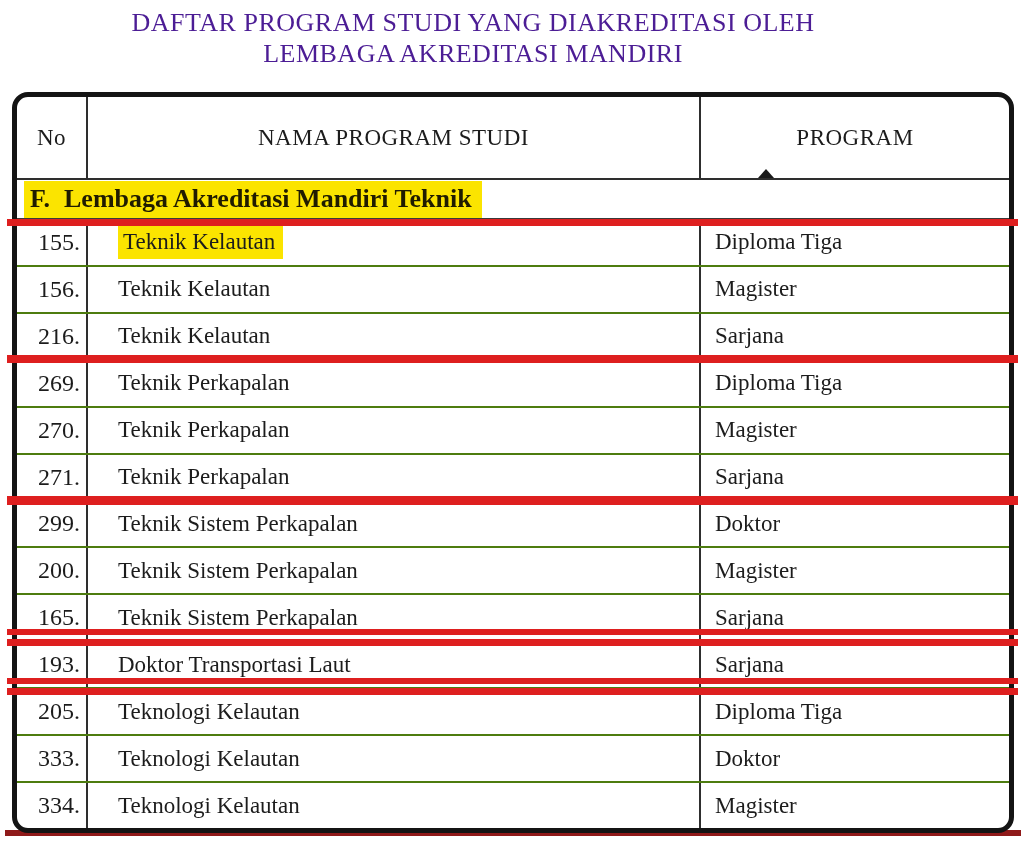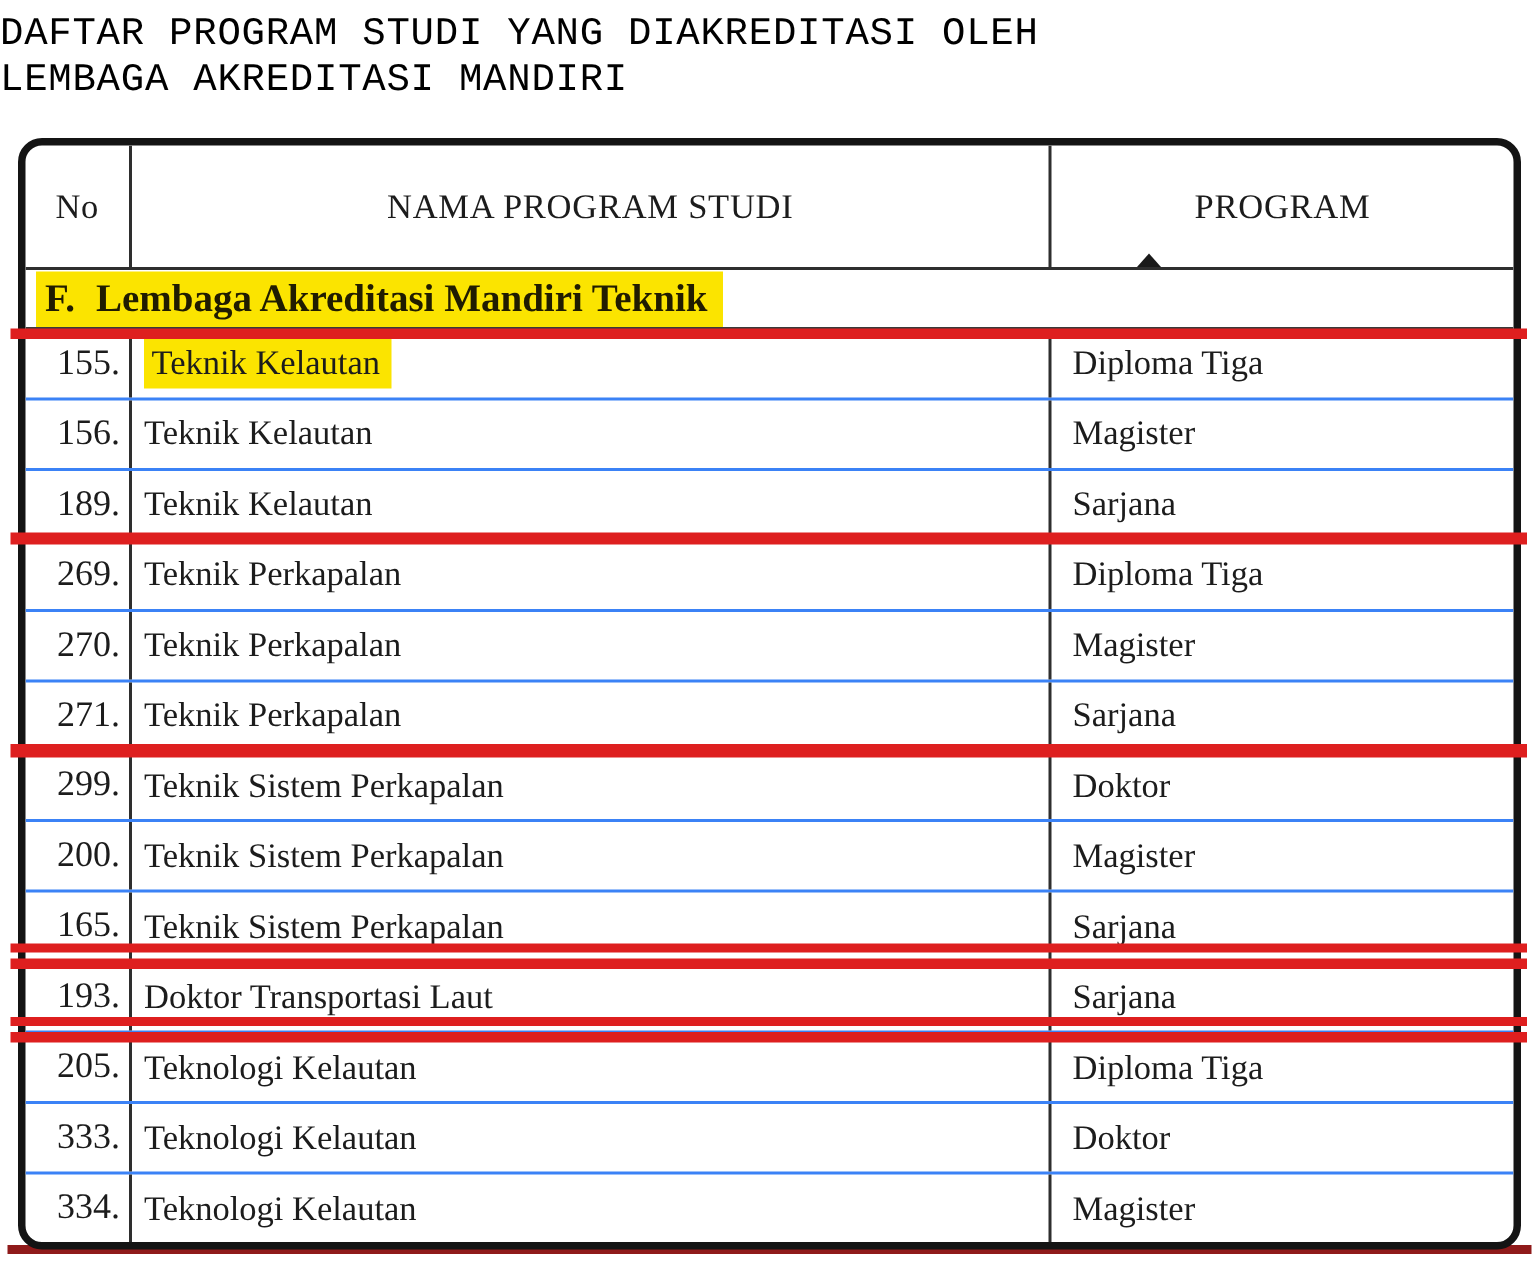--- a/index.html
+++ b/index.html
@@ -7,57 +7,57 @@
     position:relative;
     width:1024px;height:841px;
     background:#ffffff;
     font-family:"DejaVu Serif", serif;
     color:#1c1c1c;
     overflow:hidden;
   }
   
   .doc-title{
     position:absolute;top:7px;left:0;width:946px;
-    text-align:left;
-    font-family:Liberation Mono, monospace;
+    text-align:center;
+    font-family:Liberation Serif, serif;
     font-size:26px;line-height:31px;
     letter-spacing:0.5px;
-    color:#000000;
+    color:#4c1d95;
   }
   
   .acc-table{
     position:absolute;left:12px;top:92px;
     width:1002px;height:741px;
     box-sizing:border-box;
     border:5px solid #141414;
     border-radius:16px;
     background:#ffffff;
     z-index:1;
     display:flex;flex-direction:column;
     overflow:hidden;
   }
   .trow{display:flex;flex-direction:row;font-family:Liberation Serif, serif;}
   .c1{width:71px;box-sizing:border-box;border-right:2px solid #2e2e2e;
       display:flex;align-items:center;justify-content:flex-end;padding-right:6px;}
   .c2{flex:1;box-sizing:border-box;border-right:2px solid #2e2e2e;
-      display:flex;align-items:center;padding-left:8px;}
+      display:flex;align-items:center;padding-left:30px;}
   .c3{width:308px;box-sizing:border-box;display:flex;align-items:center;padding-left:14px;}
   .header-row{height:81px;flex:none;border-bottom:2px solid #2e2e2e;
       font-size:23px;letter-spacing:0.5px;}
   .header-row .c1,.header-row .c2,.header-row .c3{justify-content:center;padding:0;}
   .section-row{height:40px;flex:none;border-bottom:2px solid #3a3a3a;
       display:flex;align-items:center;padding-left:7px;box-sizing:border-box;}
   .section-row .hl-wrap{
       background:var(--hl,#fbe400);
       font-family:"Liberation Serif", serif;
       font-weight:bold;font-size:26px;line-height:34px;
       padding:1px 10px 2px 6px;color:#201c00;
       display:flex;gap:14px;}
   .rows{flex:1;display:flex;flex-direction:column;}
-  .data-row{flex:1;display:flex;border-bottom:2px solid #3b82f6;font-size:23px;}
+  .data-row{flex:1;display:flex;border-bottom:2px solid #4d7c0f;font-size:23px;}
   .data-row:last-child{border-bottom:none;}
   .data-row .c1{font-size:24px;}
   .name-hl{background:var(--hl,#fbe400);padding:3px 8px 4px 5px;}
   
   .rl{position:absolute;left:7px;width:1011px;background:var(--red,#de1f1f);z-index:5;}
   .rl-1{top:219px;height:7px;}
   .rl-2{top:355px;height:8px;}
   .rl-3{top:496px;height:9px;}
   .rl-4{top:629px;height:6px;}
   .rl-5{top:639px;height:7px;}
@@ -109,21 +109,21 @@
 
   <div class="trow data-row">
     <div class="c1">156.</div>
     <div class="c2">
             <span>Teknik Kelautan</span>
           </div>
     <div class="c3">Magister</div>
   </div>
 
   <div class="trow data-row">
-    <div class="c1">189.</div>
+    <div class="c1">216.</div>
     <div class="c2">
             <span>Teknik Kelautan</span>
           </div>
     <div class="c3">Sarjana</div>
   </div>
 
   <div class="trow data-row">
     <div class="c1">269.</div>
     <div class="c2">
             <span>Teknik Perkapalan</span>

